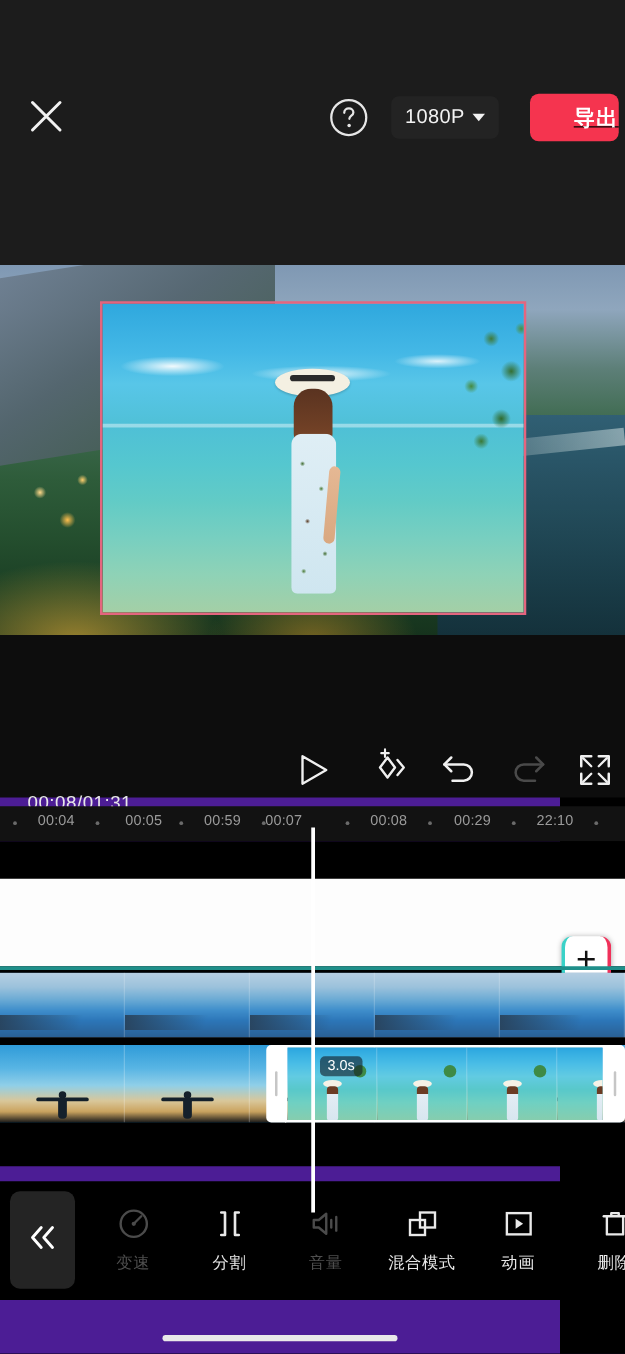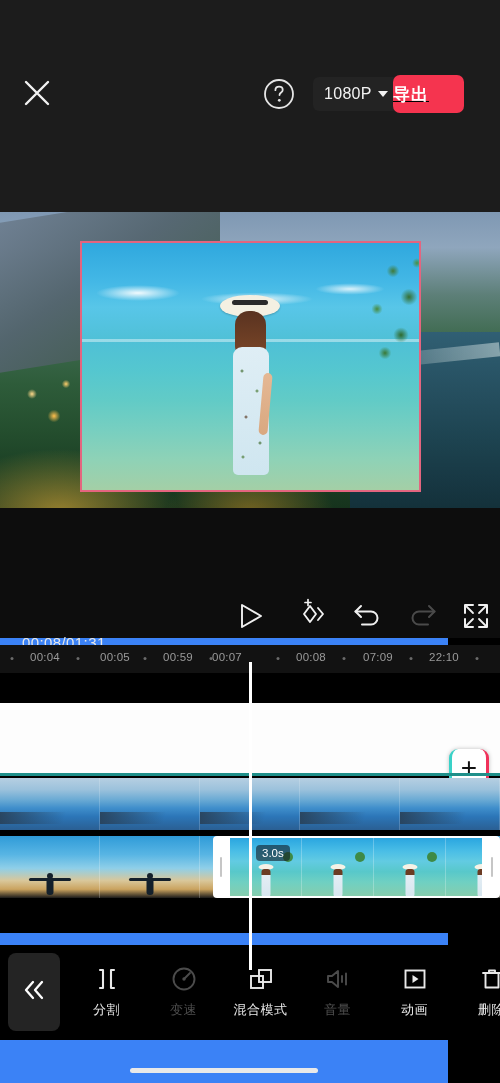--- a/index.html
+++ b/index.html
@@ -2,21 +2,21 @@
 <html><head>
 <meta charset="utf-8">
 <style>
   * { margin:0; padding:0; box-sizing:border-box; }
   html, body {
     width:500px; height:1083px;
     background:#000;
     font-family:"Liberation Sans", sans-serif;
     overflow:hidden;
   }
-  #app { position:relative; width:448px; height:1083px; background:#3b82f6; }
+  #app { position:relative; width:448px; height:1083px; background:#4c1d95; }
 
   
   .topbar {
     position:absolute; left:0; top:0; width:500px; height:212px;
     background:#1c1c1c;
   }
   .close-btn {
     position:absolute; left:18px; top:74px; width:38px; height:38px;
     cursor:pointer;
   }
@@ -31,23 +31,23 @@
     display:flex; align-items:center; gap:6px;
     padding:0 11px; cursor:pointer;
   }
   .res-chip .lbl { color:#f2f2f2; font-size:16px; letter-spacing:.3px; }
   .caret {
     width:0; height:0;
     border-left:5px solid transparent; border-right:5px solid transparent;
     border-top:6px solid #f2f2f2;
   }
   .export-btn {
-    position:absolute; left:393px; top:75px; width:71px; height:38px;
+    position:absolute; left:424px; top:75px; width:71px; height:38px;
     background:#f5344f; border-radius:7px;
-    display:flex; align-items:center; justify-content:flex-start;
+    display:flex; align-items:center; justify-content:flex-end;
     cursor:pointer;
     text-decoration:underline;
   }
   .export-btn span { color:#fff; font-size:17px; font-weight:bold; letter-spacing:1px; }
 
   
   .preview {
     position:absolute; left:0; top:212px; width:500px; height:296px;
     overflow:hidden;
     background:
@@ -423,21 +423,21 @@
       <path d="M4.5 4.5 L11 11 M23.5 4.5 L17 11 M23.5 23.5 L17 17 M4.5 23.5 L11 17" stroke="#f0f0f0" stroke-width="1.8" stroke-linecap="round"></path>
     </svg>
   </div>
 
   <div class="ruler">
     <div class="tick-label" style="left:45px">00:04</div>
     <div class="tick-label" style="left:115px">00:05</div>
     <div class="tick-label" style="left:178px">00:59</div>
     <div class="tick-label" style="left:227px">00:07</div>
     <div class="tick-label" style="left:311px">00:08</div>
-    <div class="tick-label" style="left:378px">07:09</div>
+    <div class="tick-label" style="left:378px">00:29</div>
     <div class="tick-label" style="left:444px">22:10</div>
 
     <div class="tick-dot" style="left:12px"></div>
     <div class="tick-dot" style="left:78px"></div>
     <div class="tick-dot" style="left:145px"></div>
     <div class="tick-dot" style="left:211px"></div>
     <div class="tick-dot" style="left:278px"></div>
     <div class="tick-dot" style="left:344px"></div>
     <div class="tick-dot" style="left:411px"></div>
     <div class="tick-dot" style="left:477px"></div>
@@ -539,66 +539,66 @@
 
     <div class="collapse-btn">
       <span>
         <svg width="26" height="22" viewBox="0 0 26 22">
           <path d="M12 3 L5 11 L12 19 M21 3 L14 11 L21 19" stroke="#fff" stroke-width="2.3" fill="none" stroke-linecap="round" stroke-linejoin="round"></path>
         </svg>
       </span>
     </div>
 
     <div class="tools">
-
-      <div class="tool">
-        <span class="ti">
-          <svg width="26" height="24" viewBox="0 0 26 24">
-            <path d="M6 3 H9 M9 3 V21 M6 21 H9" stroke="#e9e9e9" stroke-width="2.1" fill="none" stroke-linecap="round" stroke-linejoin="round"></path>
-            <path d="M20 3 H17 M17 3 V21 M20 21 H17" stroke="#e9e9e9" stroke-width="2.1" fill="none" stroke-linecap="round" stroke-linejoin="round"></path>
-          </svg>
-        </span>
-        <span class="tl">分割</span>
-      </div>
 
       <div class="tool dim">
         <span class="ti">
           <svg width="26" height="26" viewBox="0 0 26 26">
             <circle cx="13" cy="13" r="10.5" stroke="#e9e9e9" stroke-width="1.9" fill="none"></circle>
             <path d="M13 13 L19 7" stroke="#e9e9e9" stroke-width="1.9" stroke-linecap="round"></path>
             <circle cx="13" cy="13" r="1.7" fill="#e9e9e9"></circle>
           </svg>
         </span>
         <span class="tl">变速</span>
       </div>
 
       <div class="tool">
         <span class="ti">
-          <svg width="26" height="26" viewBox="0 0 26 26">
-            <rect x="3" y="10" width="12" height="12" stroke="#e9e9e9" stroke-width="1.9" fill="none"></rect>
-            <rect x="11" y="4" width="12" height="12" stroke="#e9e9e9" stroke-width="1.9" fill="none"></rect>
+          <svg width="26" height="24" viewBox="0 0 26 24">
+            <path d="M6 3 H9 M9 3 V21 M6 21 H9" stroke="#e9e9e9" stroke-width="2.1" fill="none" stroke-linecap="round" stroke-linejoin="round"></path>
+            <path d="M20 3 H17 M17 3 V21 M20 21 H17" stroke="#e9e9e9" stroke-width="2.1" fill="none" stroke-linecap="round" stroke-linejoin="round"></path>
           </svg>
         </span>
-        <span class="tl">混合模式</span>
+        <span class="tl">分割</span>
       </div>
 
       <div class="tool dim">
         <span class="ti">
           <svg width="28" height="24" viewBox="0 0 28 24">
             <path d="M4 9 H8 L14 4 V20 L8 15 H4 Z" stroke="#e9e9e9" stroke-width="1.9" fill="none" stroke-linejoin="round"></path>
             <path d="M18 9 V15" stroke="#e9e9e9" stroke-width="1.9" stroke-linecap="round"></path>
             <path d="M22 6.5 V17.5" stroke="#e9e9e9" stroke-width="1.9" stroke-linecap="round"></path>
           </svg>
         </span>
         <span class="tl">音量</span>
       </div>
 
       <div class="tool">
         <span class="ti">
           <svg width="26" height="26" viewBox="0 0 26 26">
+            <rect x="3" y="10" width="12" height="12" stroke="#e9e9e9" stroke-width="1.9" fill="none"></rect>
+            <rect x="11" y="4" width="12" height="12" stroke="#e9e9e9" stroke-width="1.9" fill="none"></rect>
+          </svg>
+        </span>
+        <span class="tl">混合模式</span>
+      </div>
+
+      <div class="tool">
+        <span class="ti">
+          <svg width="26" height="26" viewBox="0 0 26 26">
             <rect x="3.5" y="4.5" width="19" height="17" stroke="#e9e9e9" stroke-width="1.9" fill="none"></rect>
             <path d="M10.5 9 L16.5 13 L10.5 17 Z" fill="#e9e9e9"></path>
           </svg>
         </span>
         <span class="tl">动画</span>
       </div>
 
       <div class="tool">
         <span class="ti">
           <svg width="26" height="26" viewBox="0 0 26 26">

